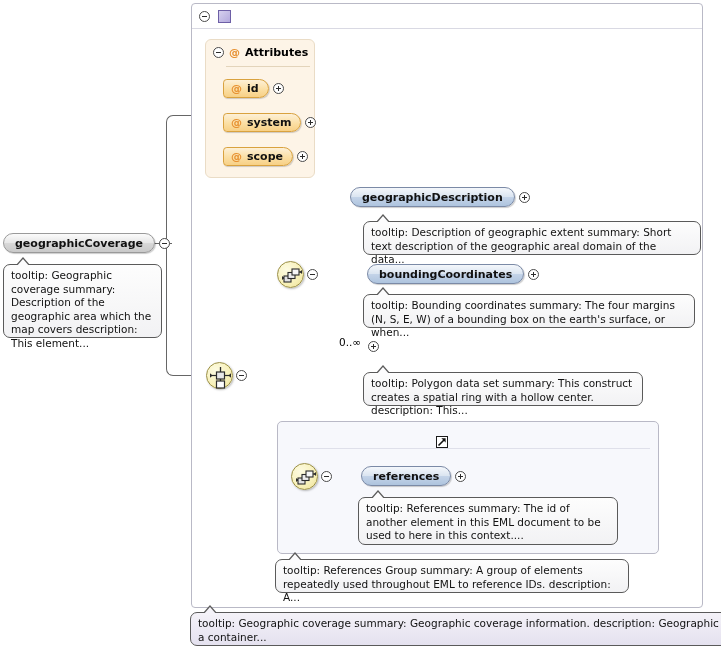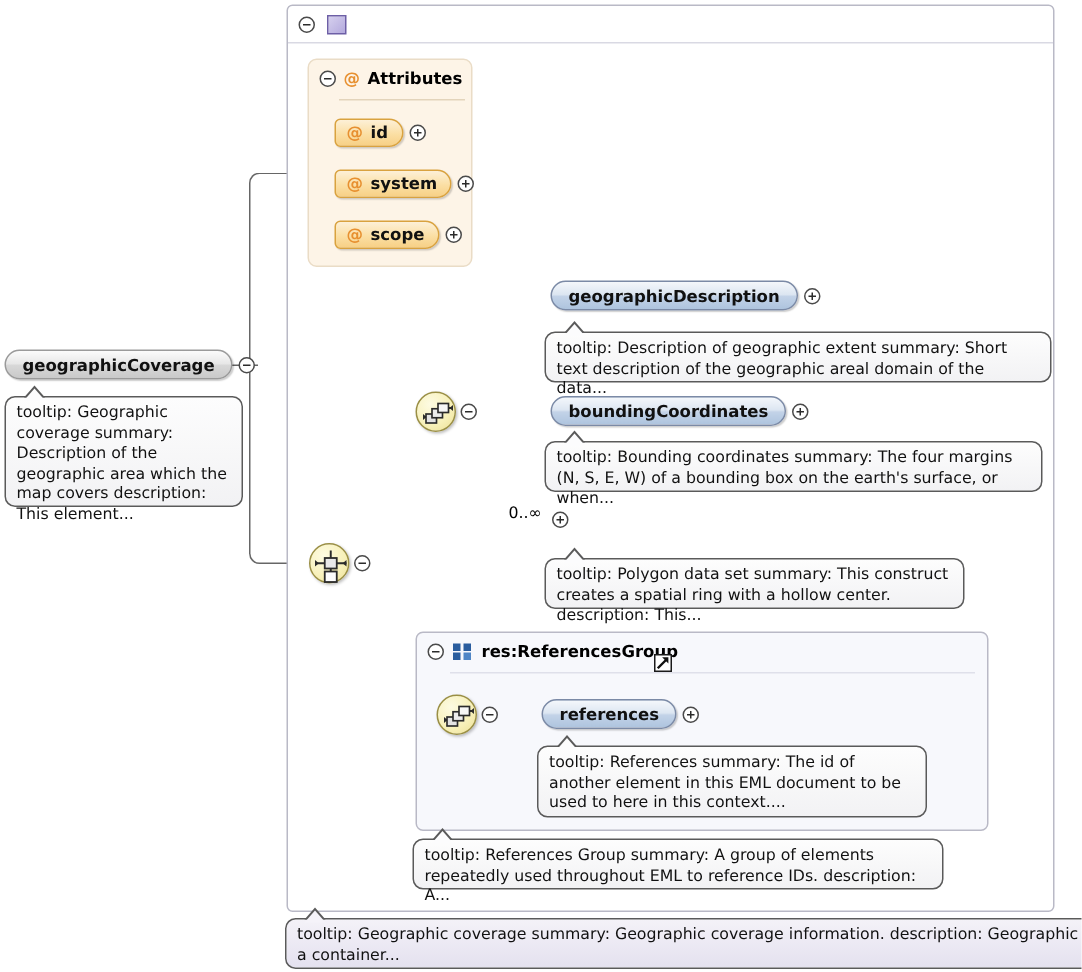--- a/index.html
+++ b/index.html
@@ -388,21 +388,21 @@
     <polygon points="4,14 6.4,16 4,18" fill="#2b2b2b"></polygon>
     <rect x="6" y="14" width="7" height="6" fill="#e3e3e3" stroke="#2b2b2b" stroke-width="1.1"></rect>
     <rect x="10" y="10.5" width="7" height="6" fill="#ececec" stroke="#2b2b2b" stroke-width="1.1"></rect>
     <rect x="14" y="7" width="7" height="6" fill="#f7f7f7" stroke="#2b2b2b" stroke-width="1.1"></rect>
     <line x1="21" y1="10" x2="24" y2="10" stroke="#2b2b2b" stroke-width="1.2"></line>
     <polygon points="24,8 21.6,10 24,12" fill="#2b2b2b"></polygon>
   </svg>
 </div>
 <span class="pm" style="left:307px; top:269px; position:absolute;"></span>
 
-<div class="elem-row" style="left:367px; top:187px;">
+<div class="elem-row" style="left:350px; top:187px;">
   <span class="elem-pill">geographicDescription</span>
   <span class="pm plus"></span>
 </div>
 <div class="tooltip" style="left:363px; top:221px; width:338px; height:34px;">
   <span class="notch"></span>
   <span class="notch-in"></span>
   <span>tooltip: Description of geographic extent summary: Short text description of the geographic areal domain of the data...</span>
 </div>
 
 <div class="elem-row" style="left:367px; top:264px;justify-content:center;">
@@ -419,30 +419,20 @@
 <div class="elem-row" style="left:368px; top:341px;">
   <span class="pm plus"></span>
 </div>
 <div class="tooltip" style="left:363px; top:372px; width:280px; height:34px;">
   <span class="notch"></span>
   <span class="notch-in"></span>
   <span>tooltip: Polygon data set summary: This construct creates a spatial ring with a hollow center. description: This...</span>
 </div>
 
 <div id="refgroup-box">
-  <div id="refgroup-head">
-    <span class="pm"></span>
-    <span class="group-icon">
-        <i></i>
-        <i></i>
-        <i></i>
-        <i></i>
-      </span>
-    <span class="rg-title">res:ReferencesGroup</span>
-  </div>
   <div class="rg-rule"></div>
 </div>
 
 <div class="extlink" style="left:436px; top:436px;">
   <svg width="10" height="10" viewBox="0 0 10 10">
     <line x1="1.5" y1="8.5" x2="7.5" y2="2.5" stroke="#111111" stroke-width="1.6"></line>
     <polygon points="8.6,1.2 8.6,5.4 4.4,1.2" fill="#111111"></polygon>
   </svg>
 </div>
 

